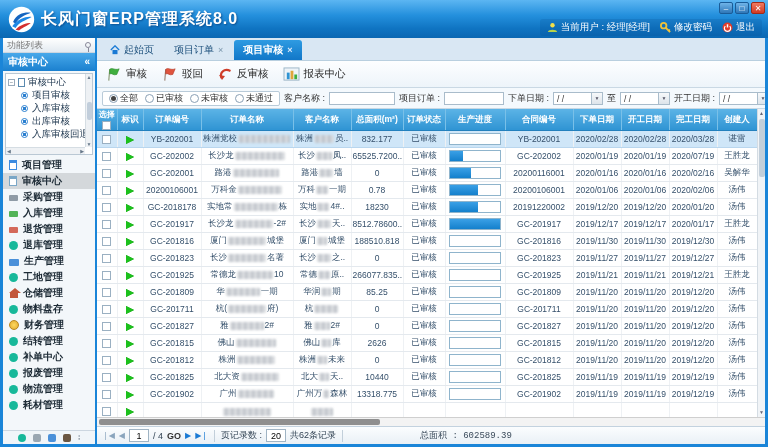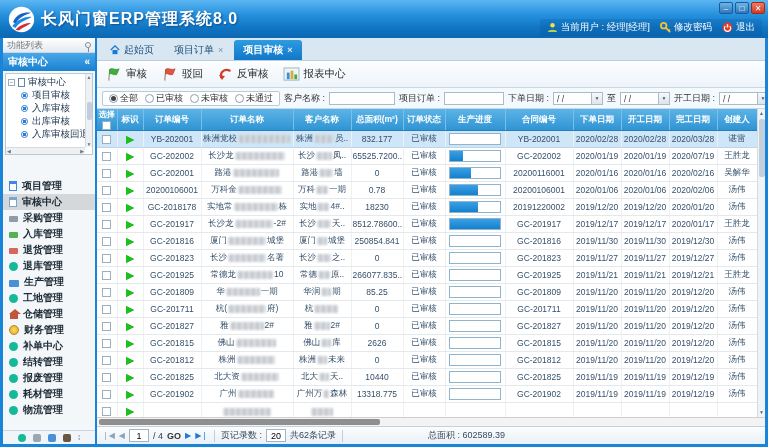--- a/index.html
+++ b/index.html
@@ -40,21 +40,21 @@
   .expander { width:7px; height:7px; border:1px solid #9ab; font-size:6px; line-height:5px; text-align:center; color:#567; background:#fff; }
   .doc-ic { width:7px; height:9px; background:#fff; border:1px solid #5a8ab0; }
   .tree-item { display:flex; align-items:center; gap:4px; height:13px; padding-left:13px; cursor:pointer; white-space:nowrap; }
   .bullet { width:7px; height:7px; flex:none; border-radius:50%; border:1px solid #2a7fd0;
     background:radial-gradient(circle,#2a7fd0 0 1.5px,#fff 2px); }
   .tree-vsb { position:absolute; right:0; top:0; bottom:7px; width:7px; background:#eef1f4; border-left:1px solid #d5dde3;
     display:flex; flex-direction:column; justify-content:space-between; align-items:center; font-size:5px; color:#678; }
   .tree-hsb { position:absolute; left:0; right:7px; bottom:0; height:7px; background:#eef1f4; border-top:1px solid #d5dde3;
     display:flex; justify-content:space-between; align-items:center; font-size:5px; color:#678; padding:0 1px; }
   .tree-thumb { width:5px; height:18px; background:#c2cedb; border-radius:2px; }
-  .sb-menu { flex:none; display:flex; flex-direction:column;margin-top:21px; }
+  .sb-menu { flex:none; display:flex; flex-direction:column; }
   .mi { height:16px; display:flex; align-items:center; gap:5px; padding-left:6px; font-size:10px; font-weight:bold;
     color:#1d2b36; cursor:pointer; white-space:nowrap; }
   .mi.hl { background:#d4d8db; }
   .mic { width:10px; height:10px; flex:none; position:relative; }
   .ic-dot { background:var(--c); border-radius:50%; width:9px; height:9px; }
   .ic-doc { background:#fff; border:1px solid var(--c); width:8px; height:10px; box-shadow:inset 0 2px 0 var(--c); }
   .ic-cart { background:var(--c); width:9px; height:6px; margin-top:1px; border-radius:1px;
     box-shadow:1px 7px 0 -3px var(--c), 6px 7px 0 -3px var(--c); }
   .ic-house { background:var(--c); width:8px; height:5px; margin-top:4px; margin-left:1px; }
   .ic-house::before { content:""; position:absolute; left:-1px; top:-5px; border-left:6px solid transparent;
@@ -119,21 +119,21 @@
 
   
   .statusbar { height:18px; flex:none; background:linear-gradient(#fbfdfe,#e9f0f6); border-top:1px solid #c3d2df;
     display:flex; align-items:center; gap:4px; padding:0 5px; font-size:9px; color:#345; position:relative; }
   .nav { font-size:8px; cursor:pointer; line-height:10px; }
   .nav.dim { color:#8aa5bd; } .nav.on { color:#1a7ad4; }
   .nav.first,.nav.last { position:relative; }
   .pg-input { width:20px; height:13px; border:1px solid #a0b4c4; text-align:center; font-size:9px; background:#fff; }
   .go { font-weight:bold; color:#333; cursor:pointer; font-size:9px; }
   .vsep { width:1px; height:12px; background:#c2cfda; margin:0 2px; }
-  .total-area { position:absolute; left:331px; color:#3a4a5a; }
+  .total-area { position:absolute; left:323px; color:#3a4a5a;font-family:Liberation Mono, monospace; }
 
   svg { display:block; }
 </style>
 </head>
 <body>
 
 <div class="window">
 
   <div class="titlebar">
     <span class="logo">
@@ -250,42 +250,46 @@
   </div>
           <div class="mi">
     <span class="mic ic-dot" style="--c: #17b89a;"></span>
     <span class="mil">工地管理</span>
   </div>
           <div class="mi">
     <span class="mic ic-house" style="--c: #c2563a;"></span>
     <span class="mil">仓储管理</span>
   </div>
           <div class="mi">
+    <span class="mic ic-dot" style="--c: #17b89a;"></span>
+    <span class="mil">物料盘存</span>
+  </div>
+          <div class="mi">
     <span class="mic ic-money" style="--c: #e8b83c;"></span>
     <span class="mil">财务管理</span>
   </div>
           <div class="mi">
     <span class="mic ic-dot" style="--c: #17b89a;"></span>
+    <span class="mil">结转管理</span>
+  </div>
+          <div class="mi">
+    <span class="mic ic-dot" style="--c: #17b89a;"></span>
     <span class="mil">补单中心</span>
-  </div>
-          <div class="mi">
-    <span class="mic ic-dot" style="--c: #17b89a;"></span>
-    <span class="mil">结转管理</span>
   </div>
           <div class="mi">
     <span class="mic ic-dot" style="--c: #17b89a;"></span>
     <span class="mil">报废管理</span>
   </div>
           <div class="mi">
     <span class="mic ic-dot" style="--c: #17b89a;"></span>
+    <span class="mil">物流管理</span>
+  </div>
+          <div class="mi">
+    <span class="mic ic-dot" style="--c: #17b89a;"></span>
     <span class="mil">耗材管理</span>
-  </div>
-          <div class="mi">
-    <span class="mic ic-dot" style="--c: #17b89a;"></span>
-    <span class="mil">物流管理</span>
   </div>
         </div>
       <div class="sb-footer">
         <span class="fico" style="background:#17b89a;border-radius:50%"></span>
         <span class="fico" style="background:#9aa7b2"></span>
         <span class="fico" style="background:#4a90d9"></span>
         <span class="fico" style="background:#6a5642"></span>
         <span class="overflow-glyph">⁞</span>
       </div>
     </div>
@@ -508,21 +512,21 @@
     <td>2019/12/17</td>
     <td>2020/01/17</td>
     <td>王胜龙</td>
   </tr>
               <tr>
     <td><span class="cb"></span></td>
     <td><span class="play"></span></td>
     <td>GC-201816</td>
     <td><span>厦门</span><span class="redact" style="width: 38px;"></span><span>城堡</span></td>
     <td><span>厦门</span><span class="redact" style="width: 10px;"></span><span>城堡</span></td>
-    <td>250854.841</td>
+    <td>188510.818</td>
     <td>已审核</td>
     <td><span class="pbar"><span class="pfill" style="width: 0%;"></span></span></td>
     <td>GC-201816</td>
     <td>2019/11/30</td>
     <td>2019/11/30</td>
     <td>2019/12/30</td>
     <td>汤伟</td>
   </tr>
               <tr>
     <td><span class="cb"></span></td>

